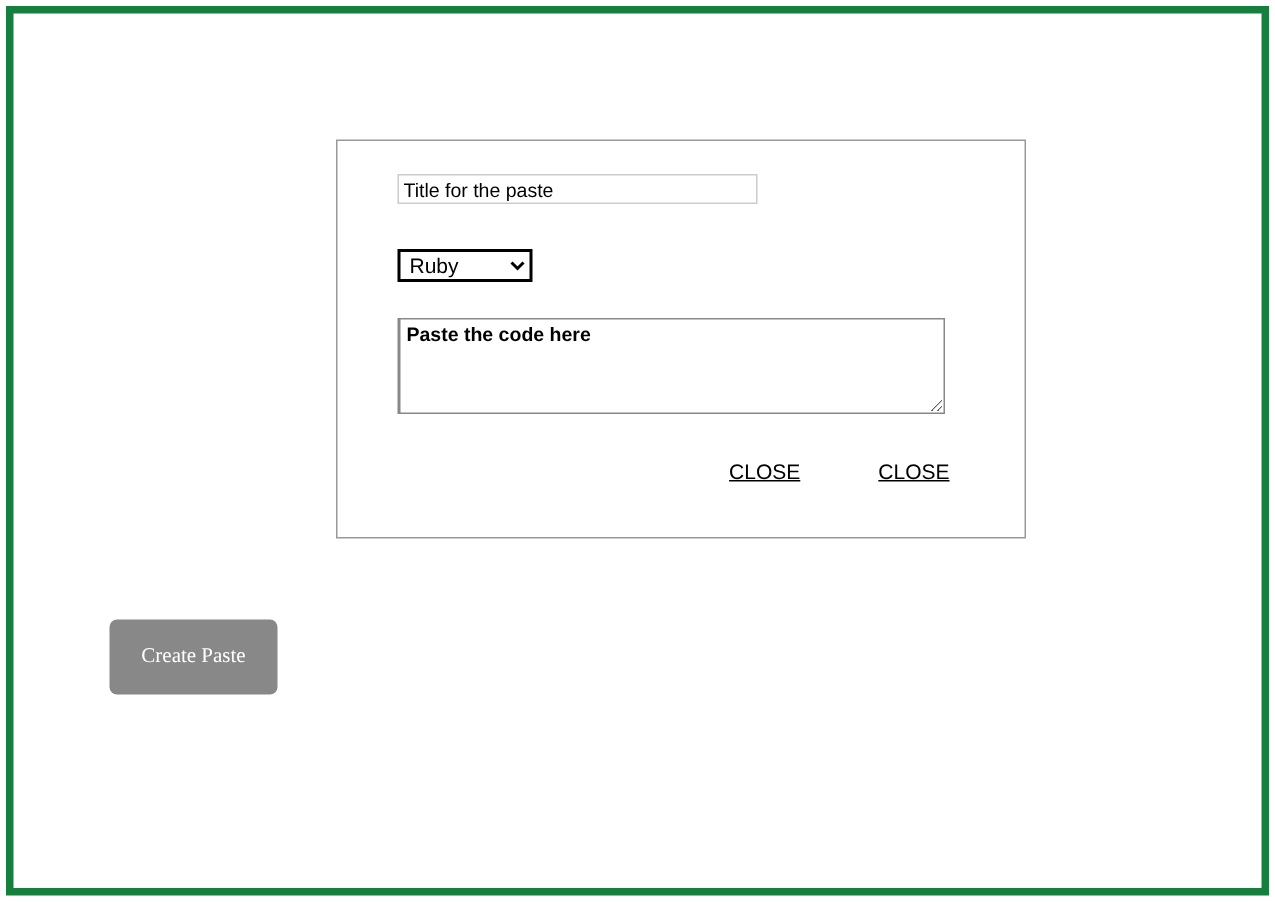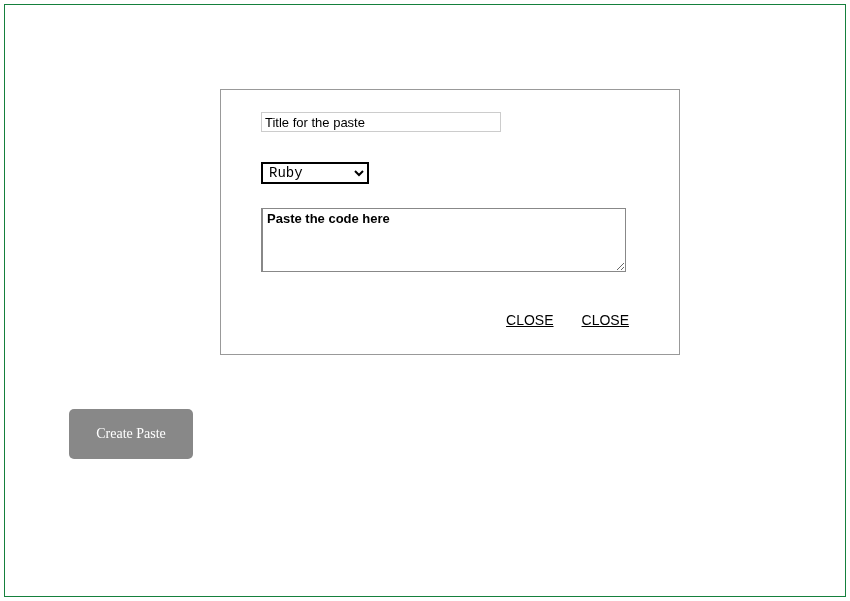--- a/index.html
+++ b/index.html
@@ -13,21 +13,21 @@
       width: 850px;
       height: 601px;
       position: relative;
     }
     .outer-frame {
       position: absolute;
       top: 4px;
       left: 4px;
       right: 4px;
       bottom: 4px;
-      border: 1px solid #15803d;
+      border: 5px solid #15803d;
     }
     .modal-panel {
       position: absolute;
       top: 84px;
       left: 215px;
       width: 460px;
       height: 266px;
       border: 1px solid #999;
       background: #fff;
     }
@@ -43,25 +43,25 @@
       font-family: Arial, sans-serif;
       color: #000;
     }
     .title-input::placeholder {
       color: #000;
     }
     .language-select {
       position: absolute;
       top: 72px;
       left: 40px;
-      width: 108px;
+      width: 90px;
       height: 22px;
       border: 2px solid #000;
       font-size: 14px;
-      font-family: Liberation Mono, monospace;
+      font-family: Liberation Sans, sans-serif;
       background: #fff;
       padding: 0 2px;
     }
     .code-textarea {
       position: absolute;
       top: 118px;
       left: 40px;
       width: 365px;
       height: 64px;
       border: 1px solid #888;
@@ -70,40 +70,40 @@
       font-family: Arial, sans-serif;
       padding: 2px 4px;
       resize: both;
       font-weight: bold;
     }
     .code-textarea::placeholder {
       color: #000;
     }
     .modal-actions {
       position: absolute;
-      bottom: 26px;
+      bottom: 36px;
       right: 50px;
       display: flex;
-      gap: 28px;
+      gap: 52px;
     }
     .action-link {
       font-size: 14px;
       text-decoration: underline;
       color: #000;
       cursor: pointer;
       font-family: Arial, sans-serif;
       background: none;
       border: none;
       padding: 0;
     }
     .create-paste-btn {
       position: absolute;
       top: 404px;
       left: 64px;
-      width: 124px;
+      width: 112px;
       height: 50px;
       background: #888;
       color: #fff;
       border: none;
       border-radius: 5px;
       font-size: 14px;
       font-family: Georgia, serif;
       cursor: pointer;
     }
   </style>

